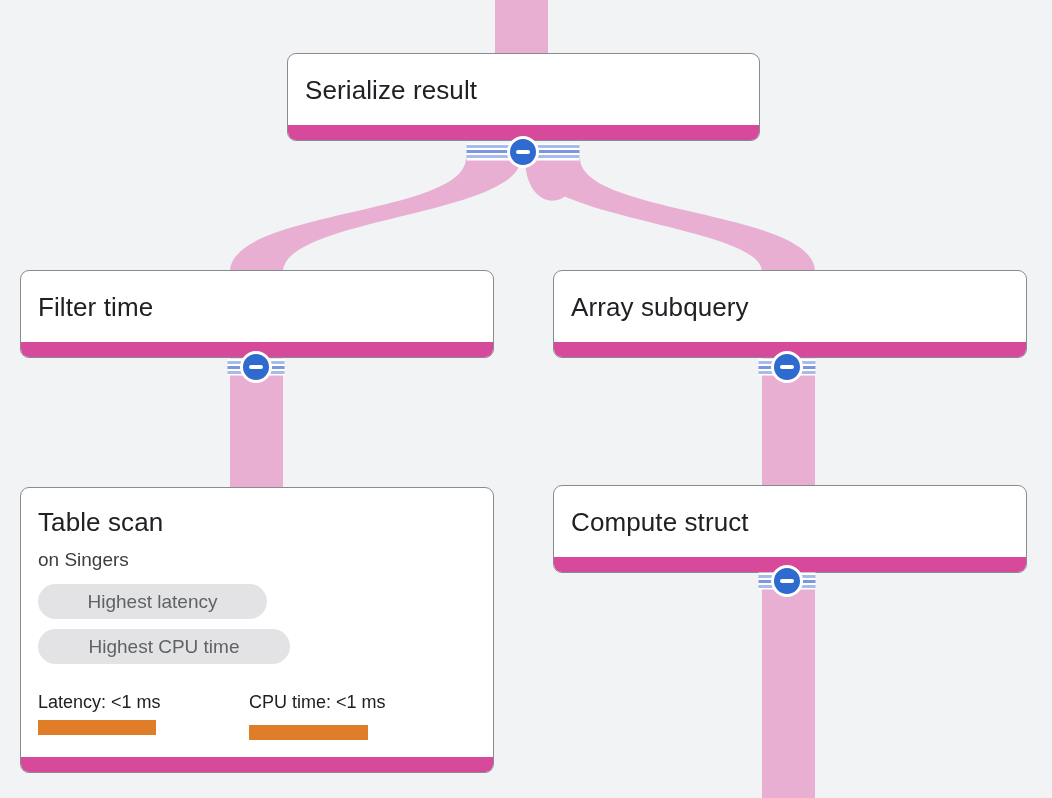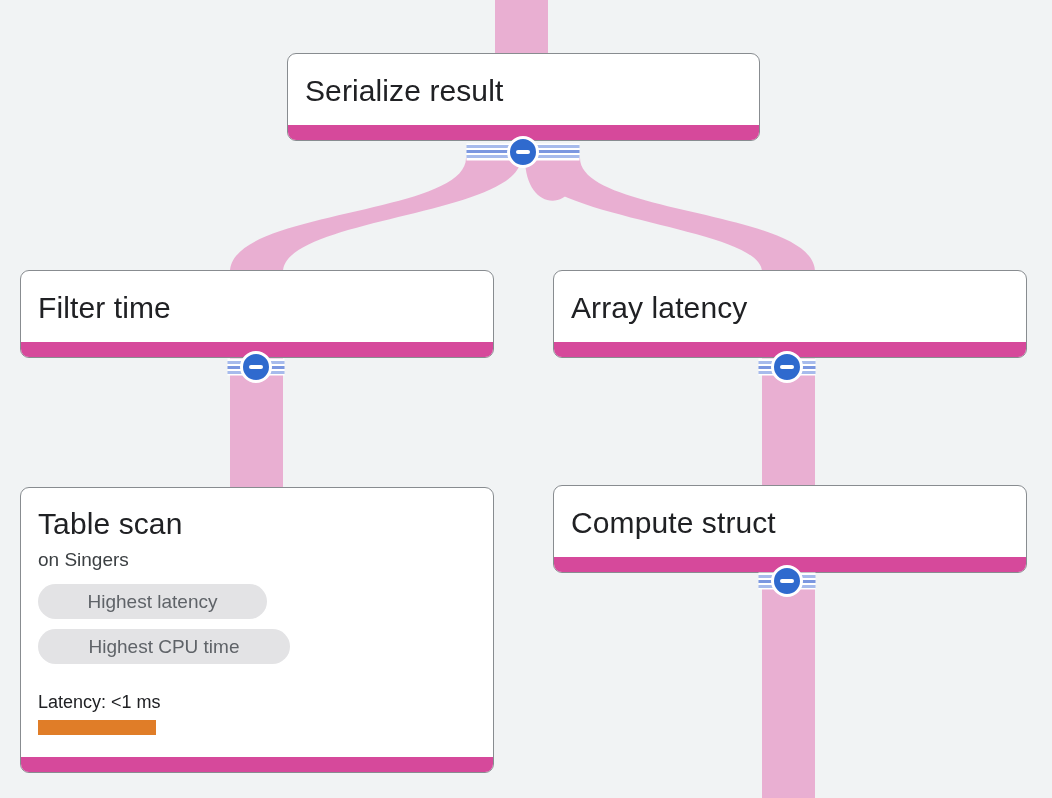--- a/index.html
+++ b/index.html
@@ -29,21 +29,21 @@
     overflow: hidden;
     z-index: 2;
   }
   .node-accent-bar {
     position: absolute;
     left: 0; right: 0; bottom: 0;
     height: 15px;
     background: #d6499b;
   }
   .node-title {
-    font-size: 30px;
+    font-size: 26px;
     color: #202124;
     letter-spacing: 0.1px;
   }
   .simple-node .node-title {
     position: absolute;
     left: 17px;
     top: 0;
     height: 73px; 
     display: flex;
     align-items: center;
@@ -155,33 +155,37 @@
     <div class="node-title">Serialize result</div>
     <div class="node-accent-bar"></div>
   </div>
 
   <div class="node simple-node" style="left:20px; top:270px; width:474px; height:88px;">
     <div class="node-title">Filter time</div>
     <div class="node-accent-bar"></div>
   </div>
 
   <div class="node simple-node" style="left:553px; top:270px; width:474px; height:88px;">
-    <div class="node-title">Array latency</div>
+    <div class="node-title">Array subquery</div>
     <div class="node-accent-bar"></div>
   </div>
 
   <div class="node detail-node" style="left:20px; top:487px; width:474px; height:286px;">
     <div class="node-title">Table scan</div>
     <div class="node-subtitle">on Singers</div>
     <div class="badge badge-1">Highest latency</div>
     <div class="badge badge-2">Highest CPU time</div>
     <div class="stat stat-latency">
       <div class="stat-label">Latency: &lt;1 ms</div>
       <div class="stat-bar" style="width: 118px;"></div>
     </div>
+    <div class="stat stat-cpu">
+      <div class="stat-label">CPU time: &lt;1 ms</div>
+      <div class="stat-bar" style="width: 119px;"></div>
+    </div>
     <div class="node-accent-bar"></div>
   </div>
 
   <div class="node simple-node" style="left:553px; top:485px; width:474px; height:88px;text-decoration:underline;">
     <div class="node-title">Compute struct</div>
     <div class="node-accent-bar"></div>
   </div>
 
   <div class="collapse-btn" style="left:523px; top:152px;">
     <div class="stripes" style="width:113px;"></div>

